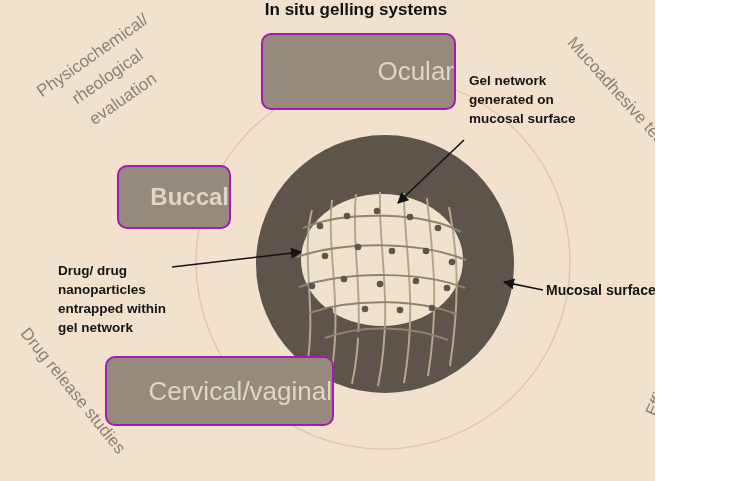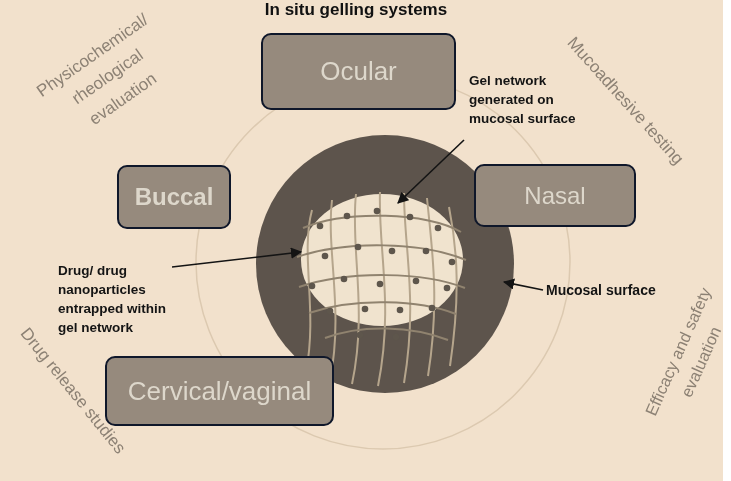--- a/index.html
+++ b/index.html
@@ -1,40 +1,40 @@
 <!DOCTYPE html>
 <html><head>
 <meta charset="utf-8">
 <style>
   * { margin: 0; padding: 0; box-sizing: border-box; }
   html, body { width: 731px; height: 481px; }
   body { font-family: "Liberation Sans", sans-serif; }
 
   #canvas {
     position: relative;
-    width: 723px;
+    width: 655px;
     height: 481px;
     background: #f2e1cc;
     overflow: hidden;
   }
 
   #svg-layer {
     position: absolute;
     left: 0; top: 0;
     width: 731px; height: 481px;
   }
 
   .node {
     position: absolute;
     background: #968a7d;
-    border: 2px solid #0f172a;
+    border: 2px solid #a21caf;
     border-radius: 10px;
     display: flex;
     align-items: center;
-    justify-content: center;
+    justify-content: flex-end;
     color: #ddd7cb;
     font-size: 26px;
   }
   .node-label { pointer-events: none; }
 
   #node-ocular       { left: 261px; top: 33px;  width: 195px; height: 77px; }
   #node-buccal       { left: 117px; top: 165px; width: 114px; height: 64px; font-size: 24px; font-weight: bold; }
   #node-nasal        { left: 474px; top: 164px; width: 162px; height: 63px; font-size: 24px; }
   #node-cervical     { left: 105px; top: 356px; width: 229px; height: 70px; }
   #node-intravesical { left: 428px; top: 356px; width: 199px; height: 70px; }
@@ -153,23 +153,20 @@
   </svg>
 
   <div id="diagram-title">In situ gelling systems</div>
 
   <div class="node" id="node-ocular">
     <span class="node-label">Ocular</span>
   </div>
   <div class="node" id="node-buccal">
     <span class="node-label">Buccal</span>
   </div>
-  <div class="node" id="node-nasal">
-    <span class="node-label">Nasal</span>
-  </div>
   <div class="node" id="node-cervical">
     <span class="node-label">Cervical/vaginal</span>
   </div>
 
   <div class="corner-label" id="corner-top-left">Physicochemical/ rheological evaluation</div>
   <div class="corner-label" id="corner-top-right">Mucoadhesive testing</div>
   <div class="corner-label" id="corner-bottom-left">Drug release studies</div>
   <div class="corner-label" id="corner-bottom-right">Efficacy and safety evaluation</div>
 
   <div class="annotation" id="ann-gel-network">Gel network generated on mucosal surface</div>

